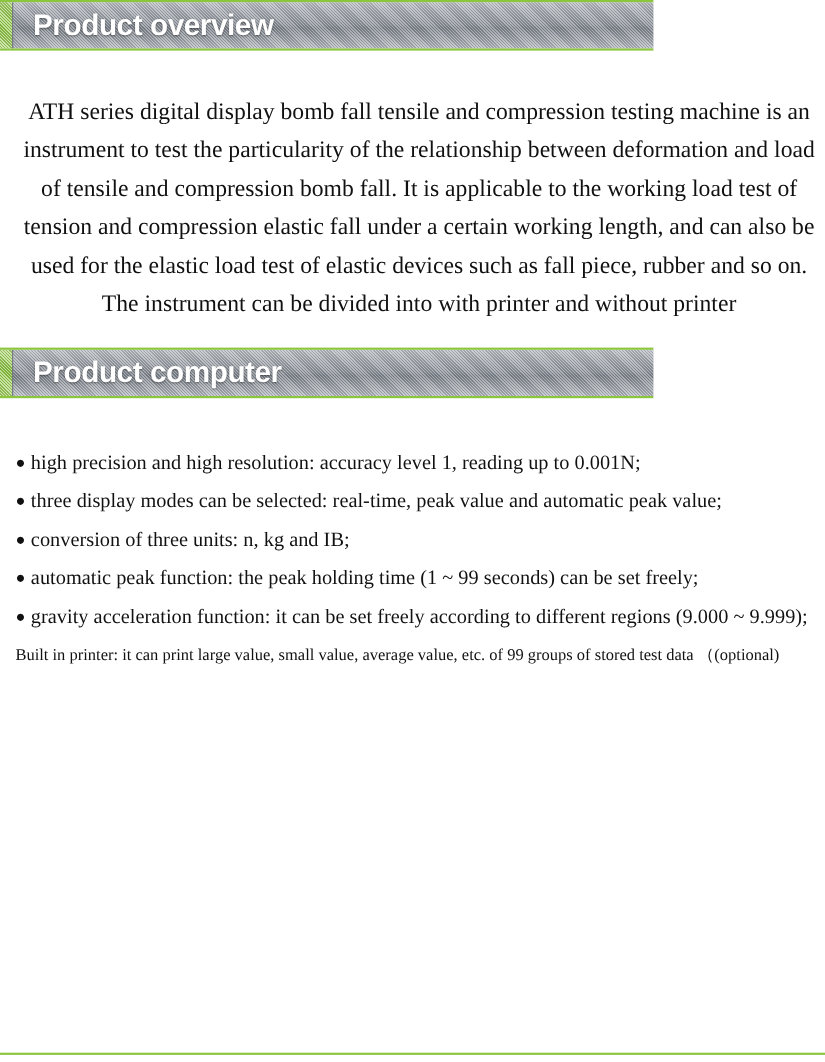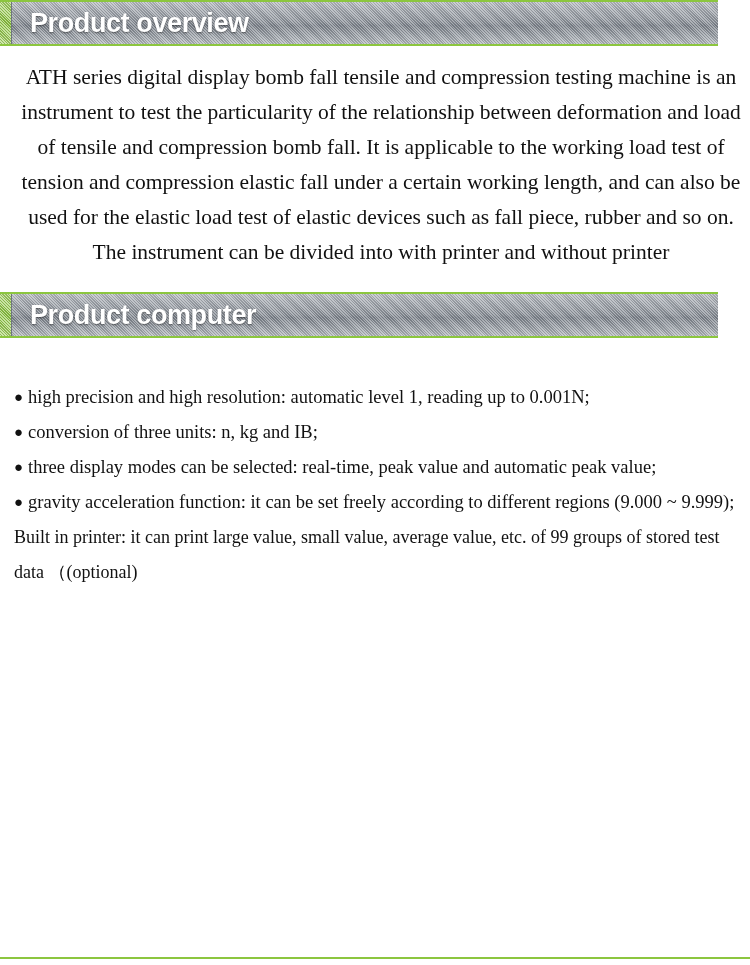--- a/index.html
+++ b/index.html
@@ -12,21 +12,21 @@
     height: 965px;
     position: relative;
     overflow: hidden;
     font-family: "Liberation Serif", serif;
     color: #000000;
   }
 
   
   .section-header {
     position: relative;
-    width: 718px;
+    width: 594px;
     height: 46px;
     box-sizing: border-box;
     border-top: 2px solid #8cc63f;
     border-bottom: 2px solid #8cc63f;
     overflow: hidden;
     background:
       repeating-linear-gradient(
         45deg,
         rgba(255,255,255,0.30) 0px,
         rgba(255,255,255,0.30) 1px,
@@ -71,20 +71,21 @@
     font-weight: bold;
     letter-spacing: -0.4px;
     color: #ffffff;
     text-shadow: 0 1px 2px rgba(0,0,0,0.45);
     white-space: nowrap;
   }
 
   
   .overview-block {
     padding: 14px 0 0 12px;
+    margin-top: 24px;
   }
   .overview-text {
     font-family: "Liberation Serif", serif;
     font-size: 21.5px;
     line-height: 35px;
     text-align: center;
     color: #111111;
     margin: 0;
   }
 
@@ -109,21 +110,21 @@
     font-size: 15px;
     line-height: 1;
     vertical-align: 1px;
     margin-right: 5px;
   }
   .feature-item .ftext {
     display: inline;
   }
   .feature-plain {
     font-family: "Liberation Serif", serif;
-    font-size: 18px;
+    font-size: 15px;
     line-height: 35px;
     color: #111111;
     margin: 0;
     text-align: left;
   }
 
   
   .bottom-rule {
     position: absolute;
     left: 0;
@@ -146,20 +147,21 @@
 </div>
 
 <div class="gap-before-features"></div>
 
 <div class="section-header">
   <div class="header-accent"></div>
   <div class="header-title">Product computer</div>
 </div>
 
 <div class="features-block" id="features-list">
-    <p class="feature-item"><span class="bullet">●</span><span class="ftext">high precision and high resolution: automatic level 1, reading up to 0.001N;</span></p>
+    <p class="feature-item"><span class="bullet">●</span><span class="ftext">high precision and high resolution: accuracy level 1, reading up to 0.001N;</span></p>
+    <p class="feature-item"><span class="bullet">●</span><span class="ftext">three display modes can be selected: real-time, peak value and automatic peak value;</span></p>
     <p class="feature-item"><span class="bullet">●</span><span class="ftext">conversion of three units: n, kg and IB;</span></p>
-    <p class="feature-item"><span class="bullet">●</span><span class="ftext">three display modes can be selected: real-time, peak value and automatic peak value;</span></p>
+    <p class="feature-item"><span class="bullet">●</span><span class="ftext">automatic peak function: the peak holding time (1 ~ 99 seconds) can be set freely;</span></p>
     <p class="feature-item"><span class="bullet">●</span><span class="ftext">gravity acceleration function: it can be set freely according to different regions (9.000 ~ 9.999);</span></p>
     <p class="feature-plain"><span class="ftext">Built in printer: it can print large value, small value, average value, etc. of 99 groups of stored test data （(optional)</span></p>
   </div>
 
 <div class="bottom-rule"></div>
 
 </body></html>

